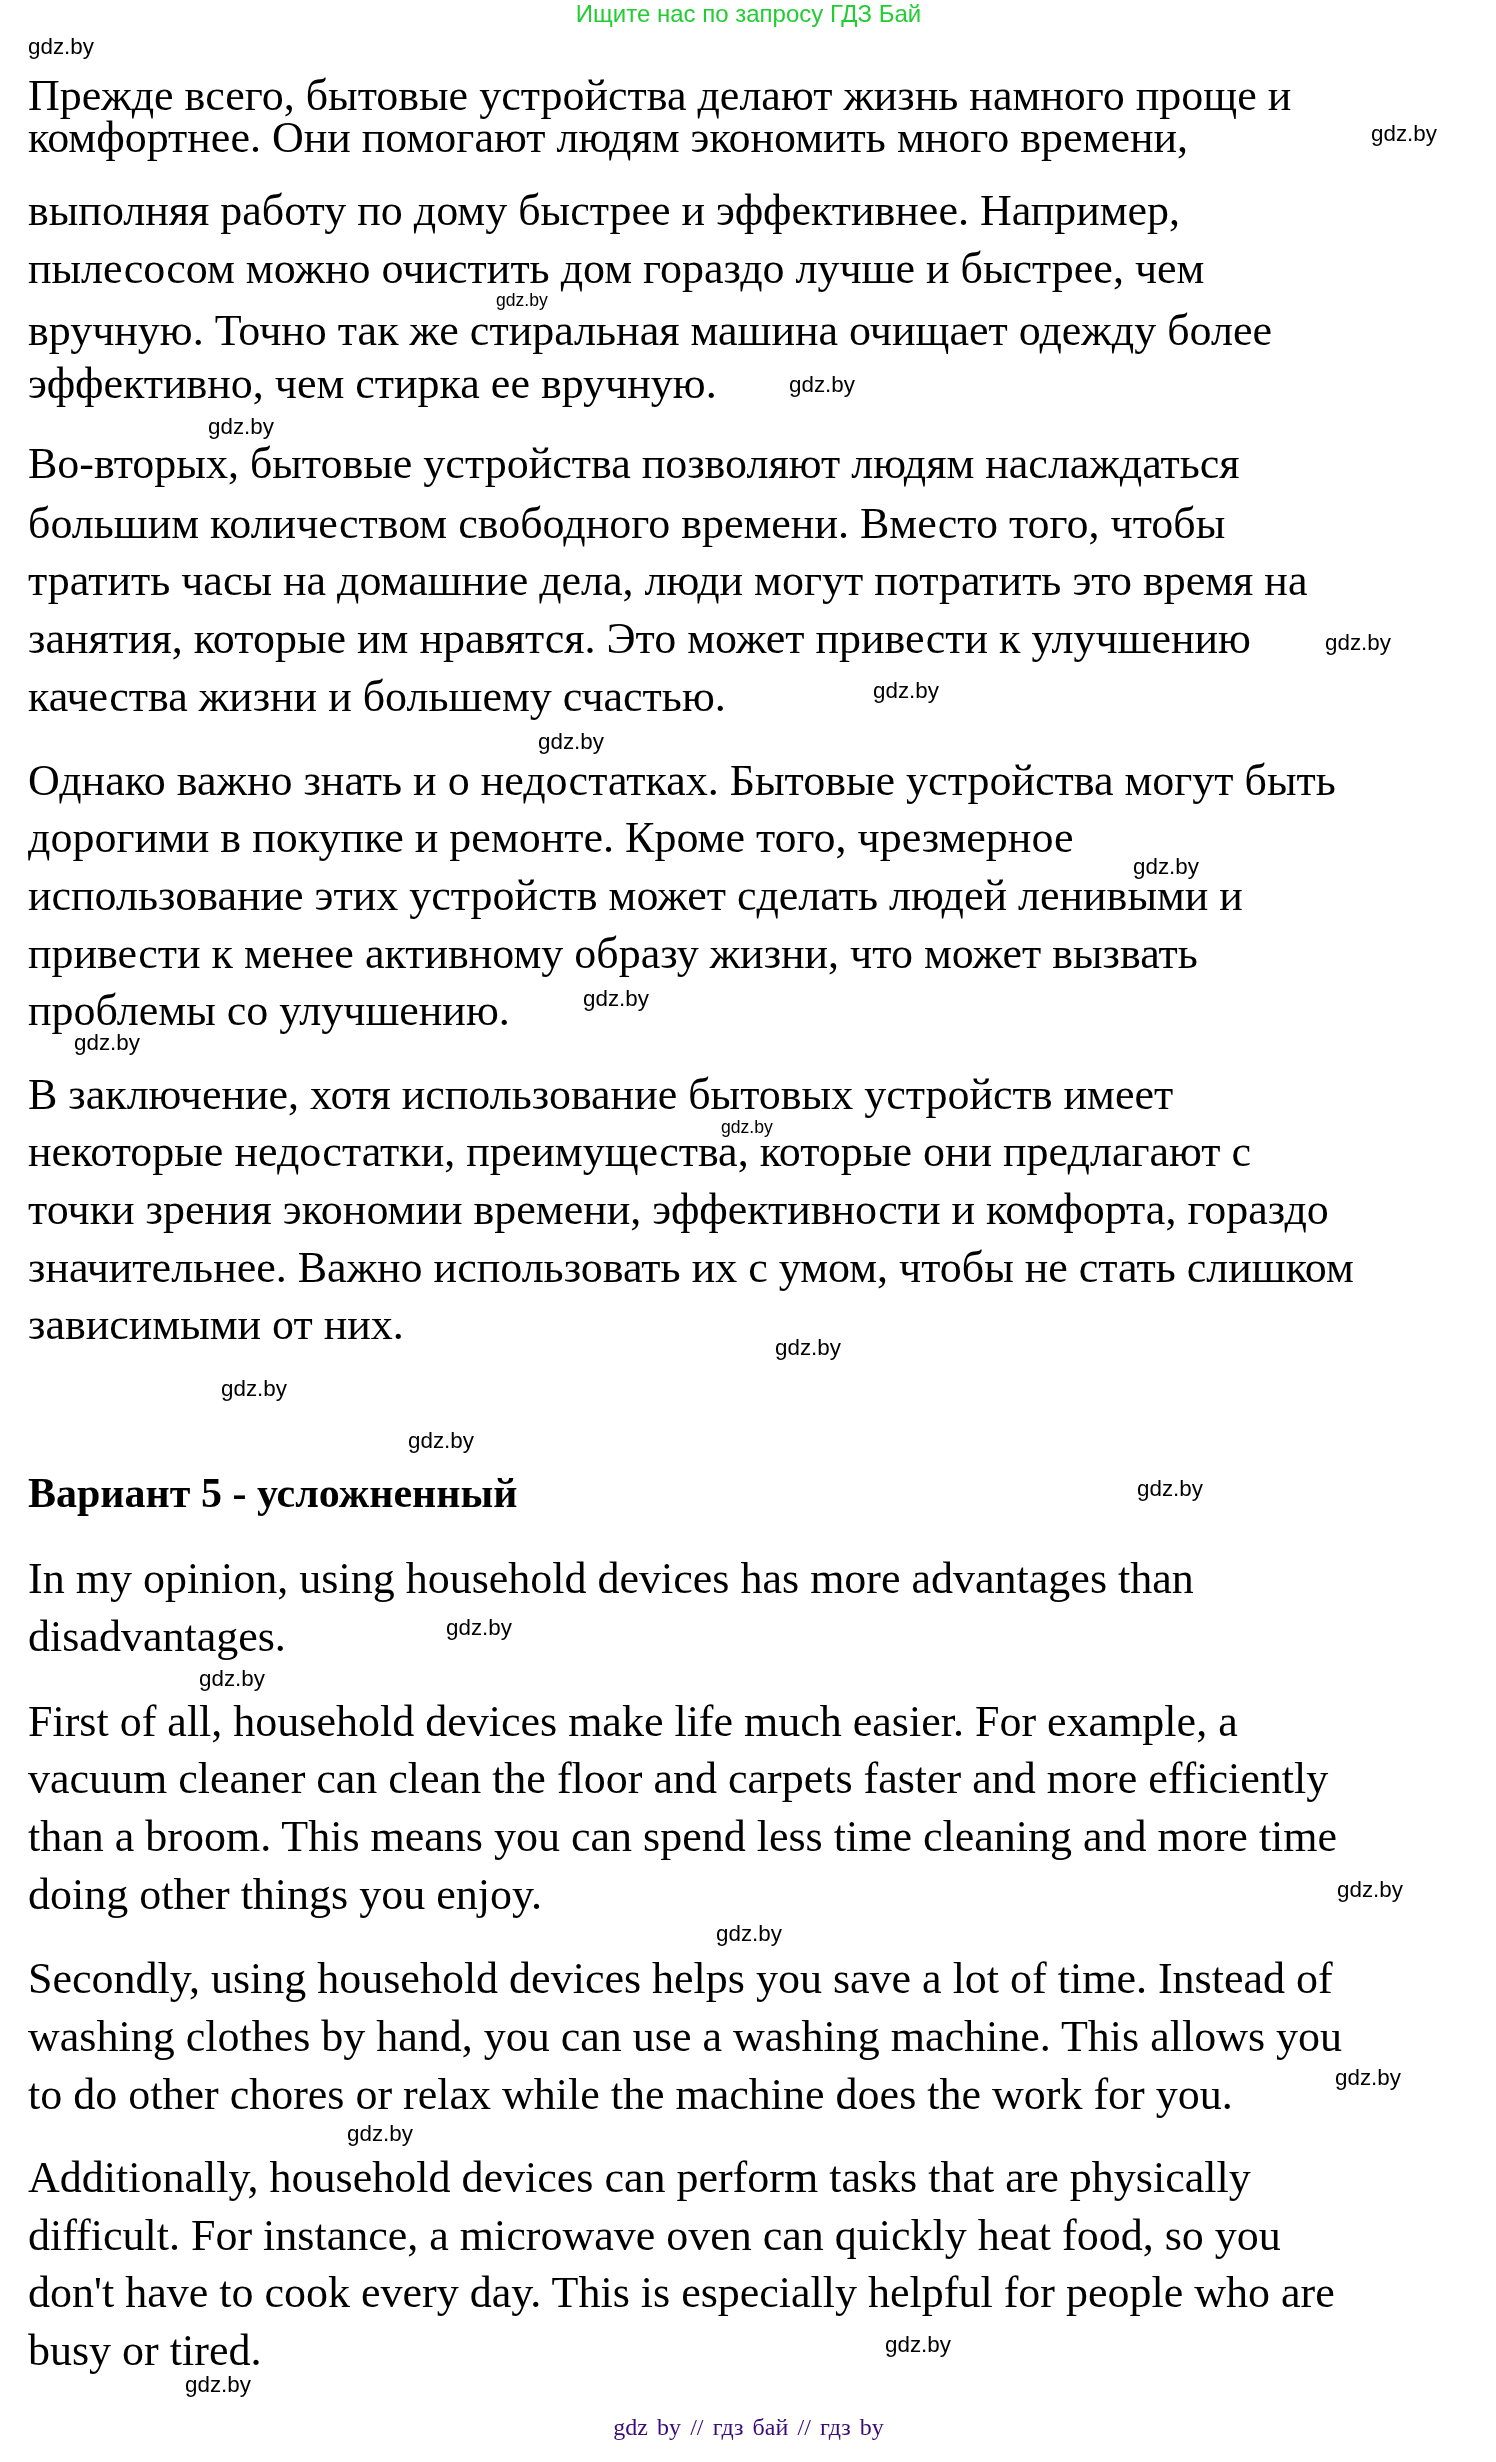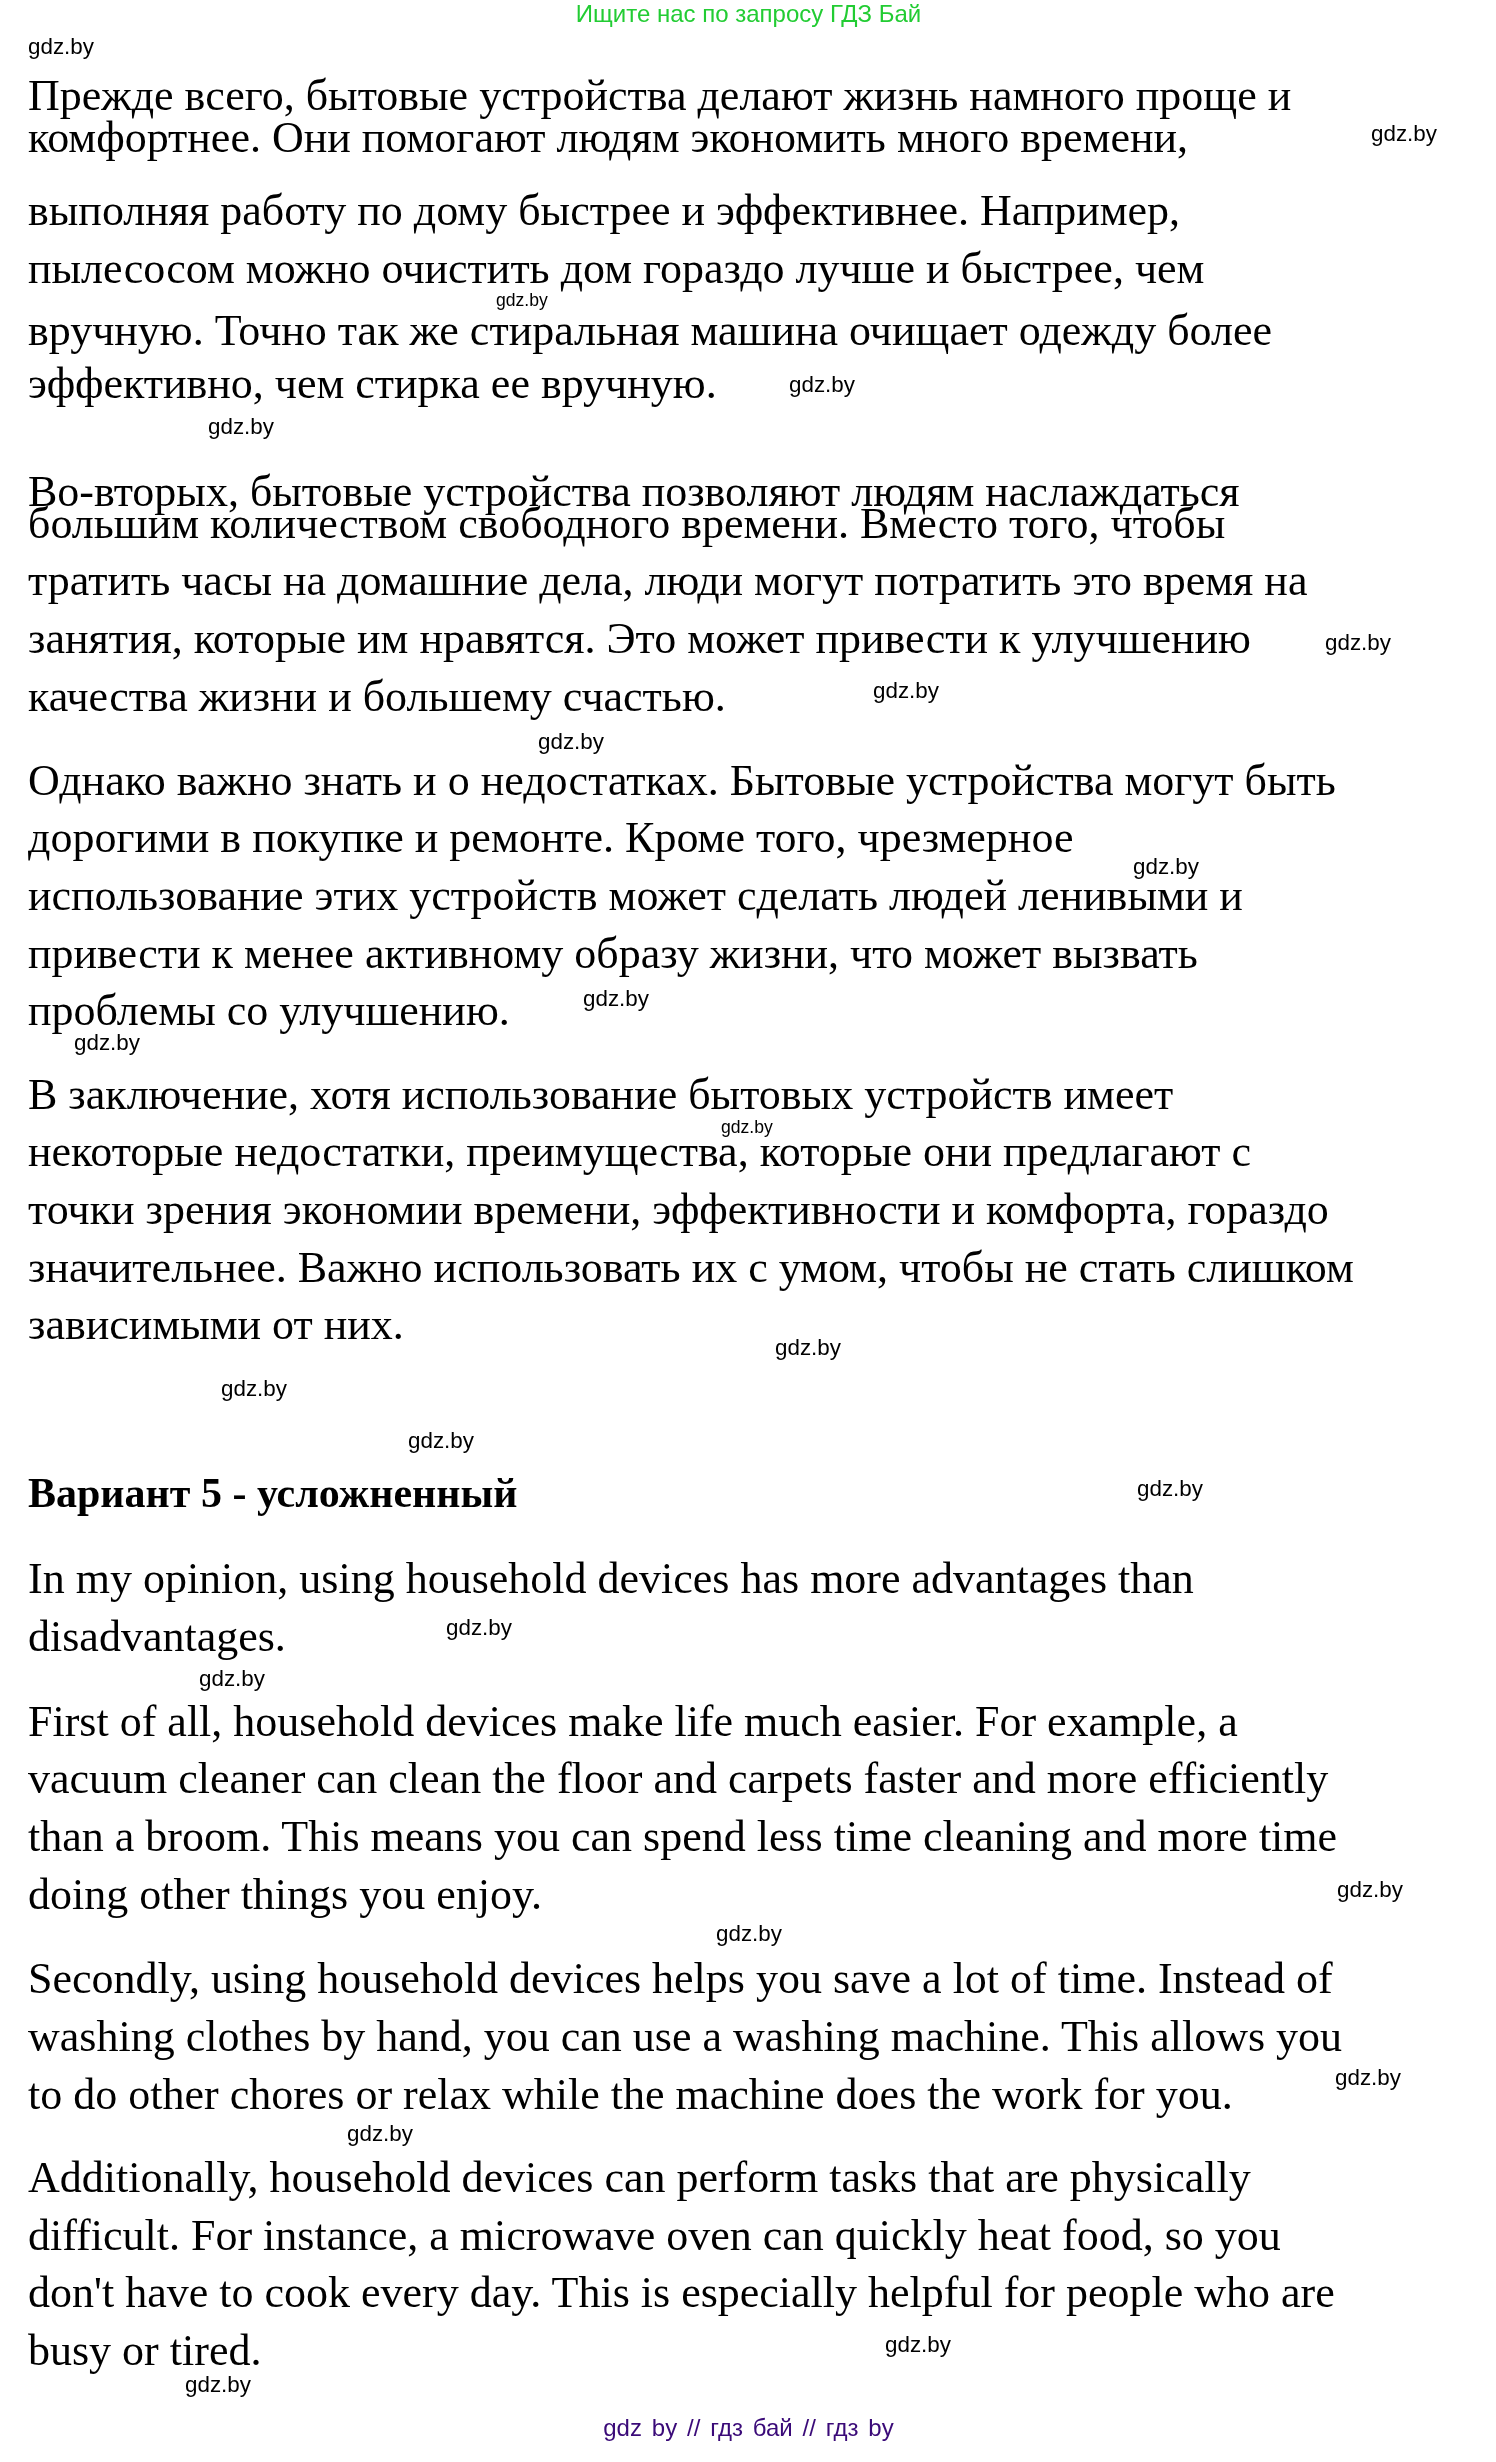--- a/index.html
+++ b/index.html
@@ -1,40 +1,40 @@
 <!DOCTYPE html>
 <html style="font-size:13px"><head>
 <meta charset="utf-8">
 <style>
   html, body { margin:0; padding:0; background:#fff; }
   body { width:1497px; height:2462px; position:relative; overflow:hidden; }
   .top-banner { position:absolute; top:0; left:0; width:1497px; text-align:center;
     font-family:"Liberation Sans", sans-serif; font-size:24px; color:#22cc33; line-height:27px; }
   .footer { position:absolute; top:2414px; left:0; width:1497px; text-align:center;
-    font-family:Liberation Sans, sans-serif; font-size:24px; color:#3a0a78; word-spacing:3.2px; }
+    font-family:Liberation Serif, serif; font-size:24px; color:#3a0a78; word-spacing:3.2px; }
   .line { position:absolute; left:28px; font-family:"Liberation Serif", serif; font-size:44px;
     color:#000; white-space:nowrap; line-height:48px; }
   .heading { position:absolute; left:28px; font-family:"Liberation Serif", serif; font-size:42px;
     font-weight:bold; color:#000; white-space:nowrap; }
   .wm { position:absolute; font-family:"Liberation Sans", sans-serif; font-size:22.4px; color:#000; line-height:24px; }
   .wm.sm { font-size:17.6px; }
 </style>
 </head>
 <body>
 
 <div class="top-banner">Ищите нас по запросу ГДЗ Бай</div>
 
 <div class="line" style="top:72px">Прежде всего, бытовые устройства делают жизнь намного проще и</div>
 <div class="line" style="top:114px">комфортнее. Они помогают людям экономить много времени,</div>
 <div class="line" style="top:187px">выполняя работу по дому быстрее и эффективнее. Например,</div>
 <div class="line" style="top:245px">пылесосом можно очистить дом гораздо лучше и быстрее, чем</div>
 <div class="line" style="top:307px">вручную. Точно так же стиральная машина очищает одежду более</div>
 <div class="line" style="top:360px">эффективно, чем стирка ее вручную.</div>
 
-<div class="line" style="top:468px">Во-вторых, бытовые устройства позволяют людям наслаждаться</div>
+<div class="line" style="top:440px">Во-вторых, бытовые устройства позволяют людям наслаждаться</div>
 <div class="line" style="top:500px">большим количеством свободного времени. Вместо того, чтобы</div>
 <div class="line" style="top:557px">тратить часы на домашние дела, люди могут потратить это время на</div>
 <div class="line" style="top:615px">занятия, которые им нравятся. Это может привести к улучшению</div>
 <div class="line" style="top:673px">качества жизни и большему счастью.</div>
 
 <div class="line" style="top:757px">Однако важно знать и о недостатках. Бытовые устройства могут быть</div>
 <div class="line" style="top:814px">дорогими в покупке и ремонте. Кроме того, чрезмерное</div>
 <div class="line" style="top:872px">использование этих устройств может сделать людей ленивыми и</div>
 <div class="line" style="top:930px">привести к менее активному образу жизни, что может вызвать</div>
 <div class="line" style="top:987px">проблемы со улучшению.</div>

